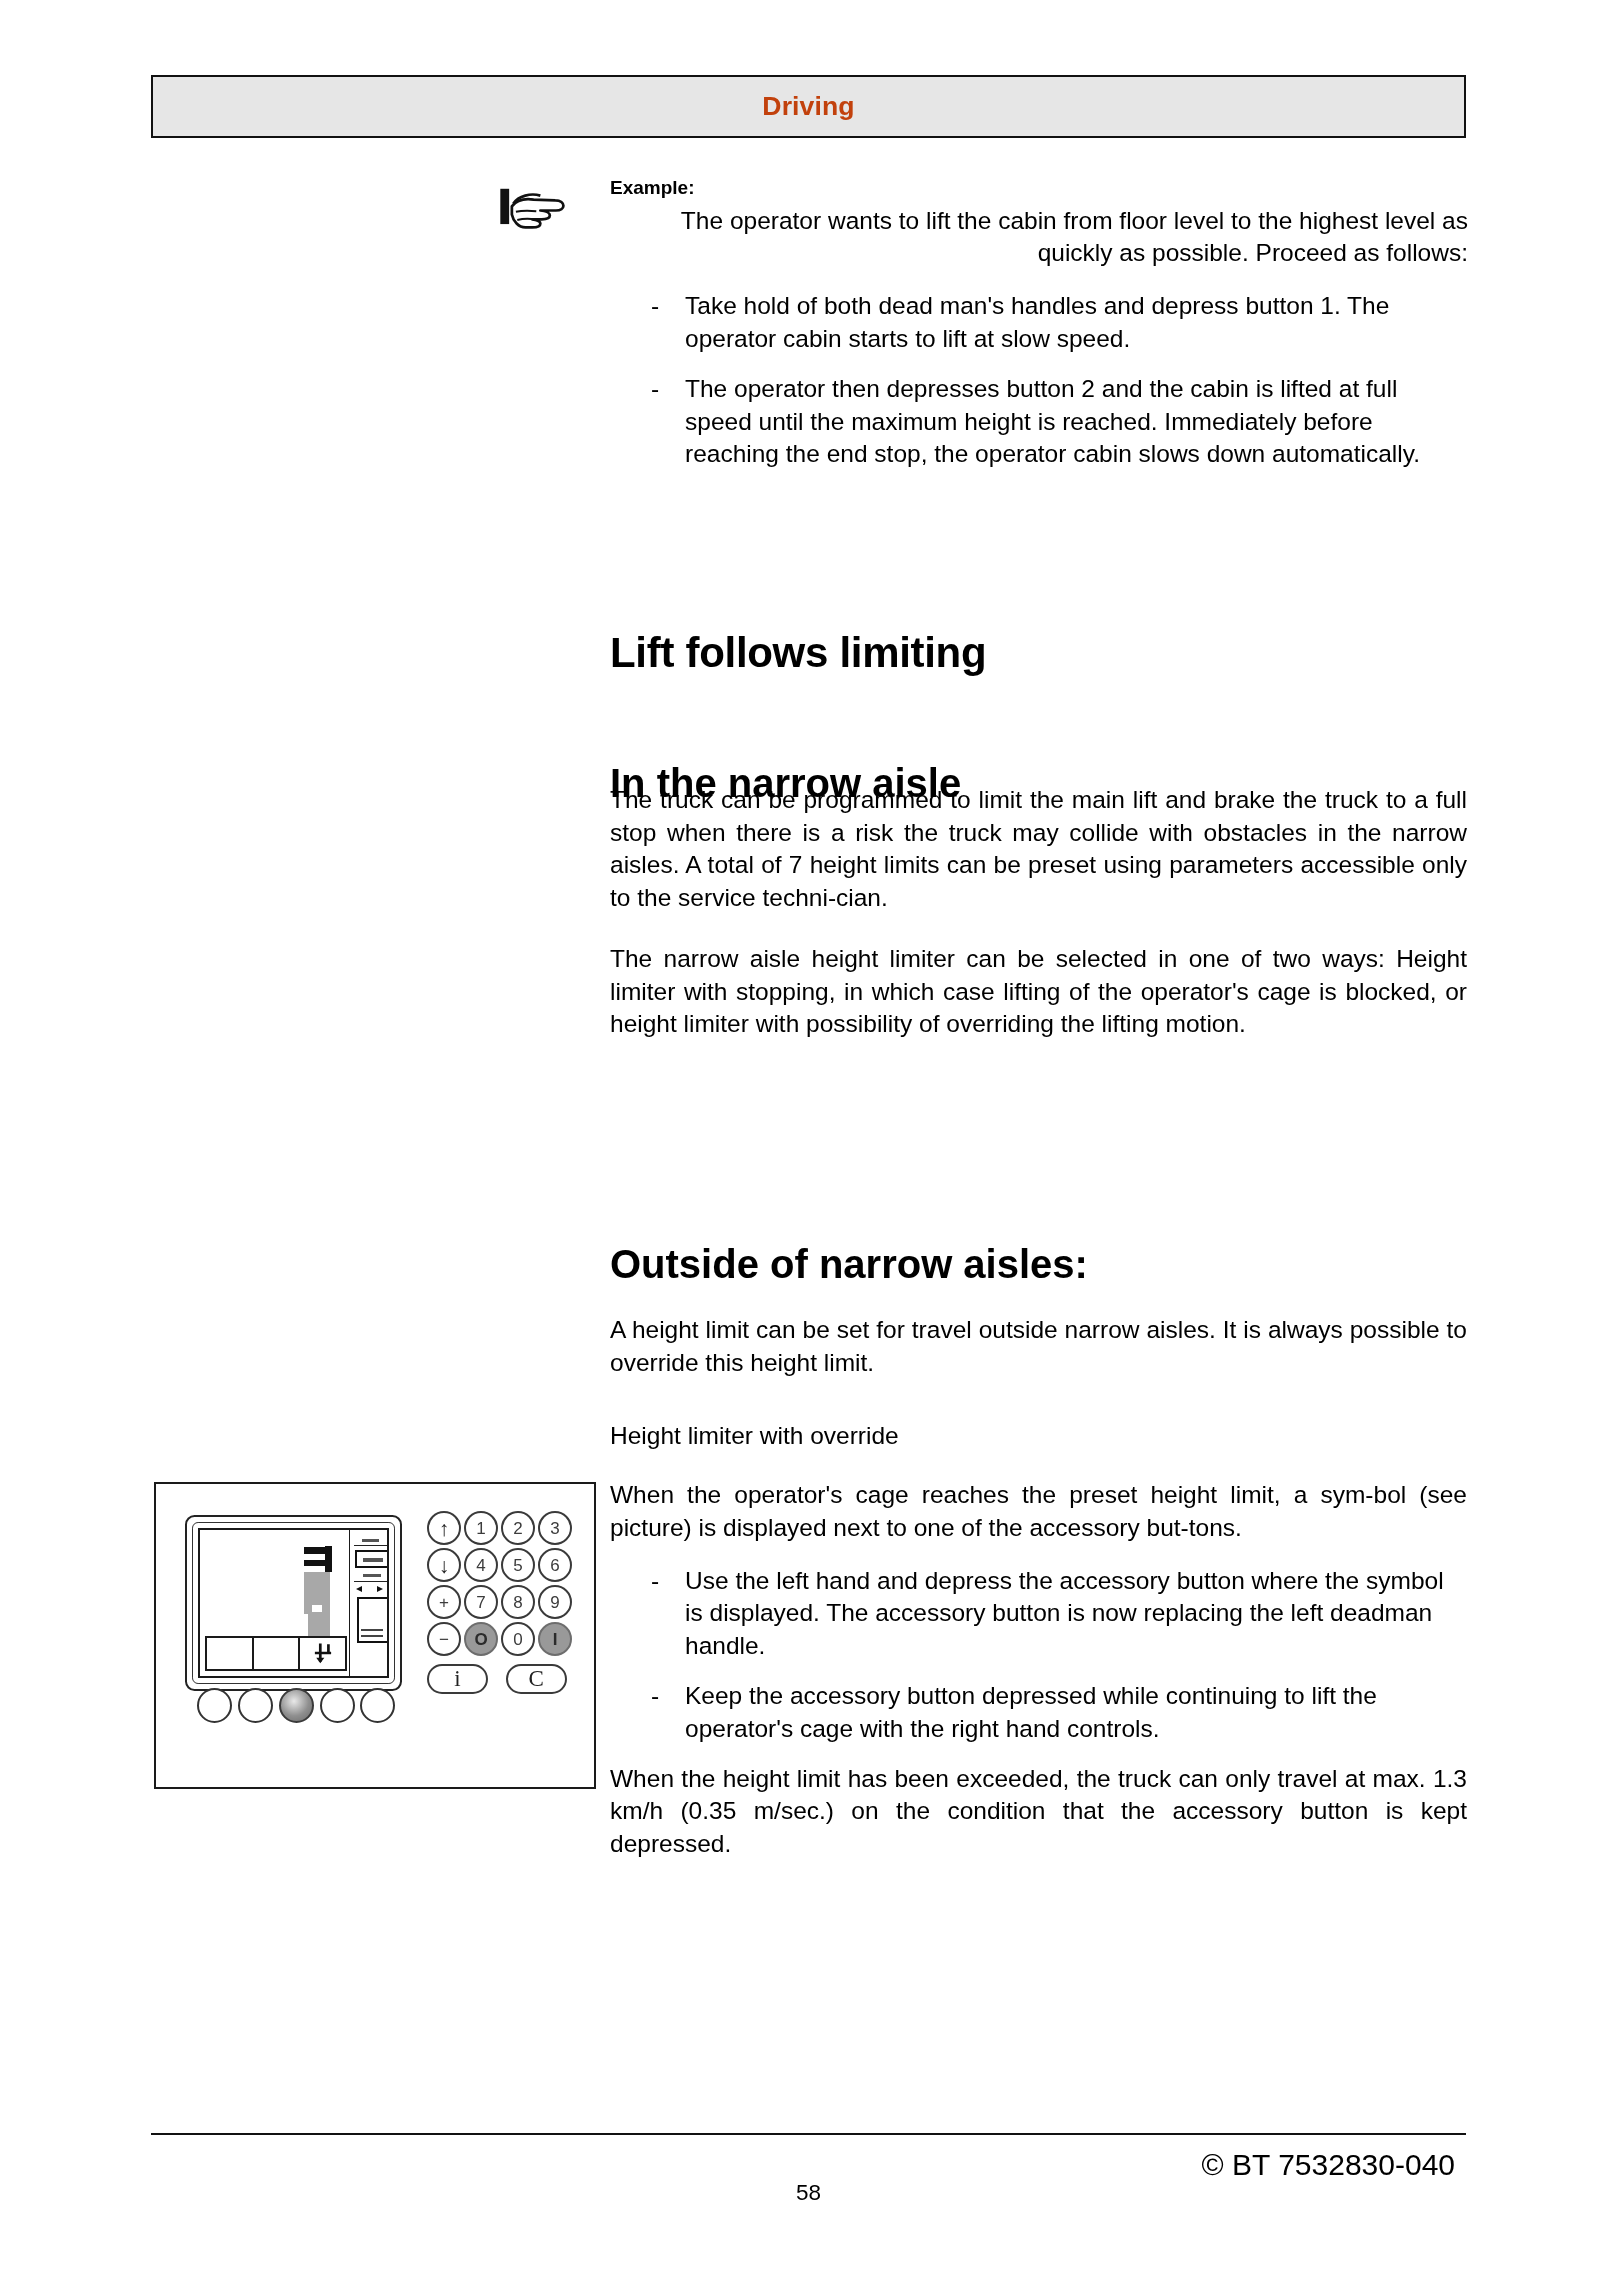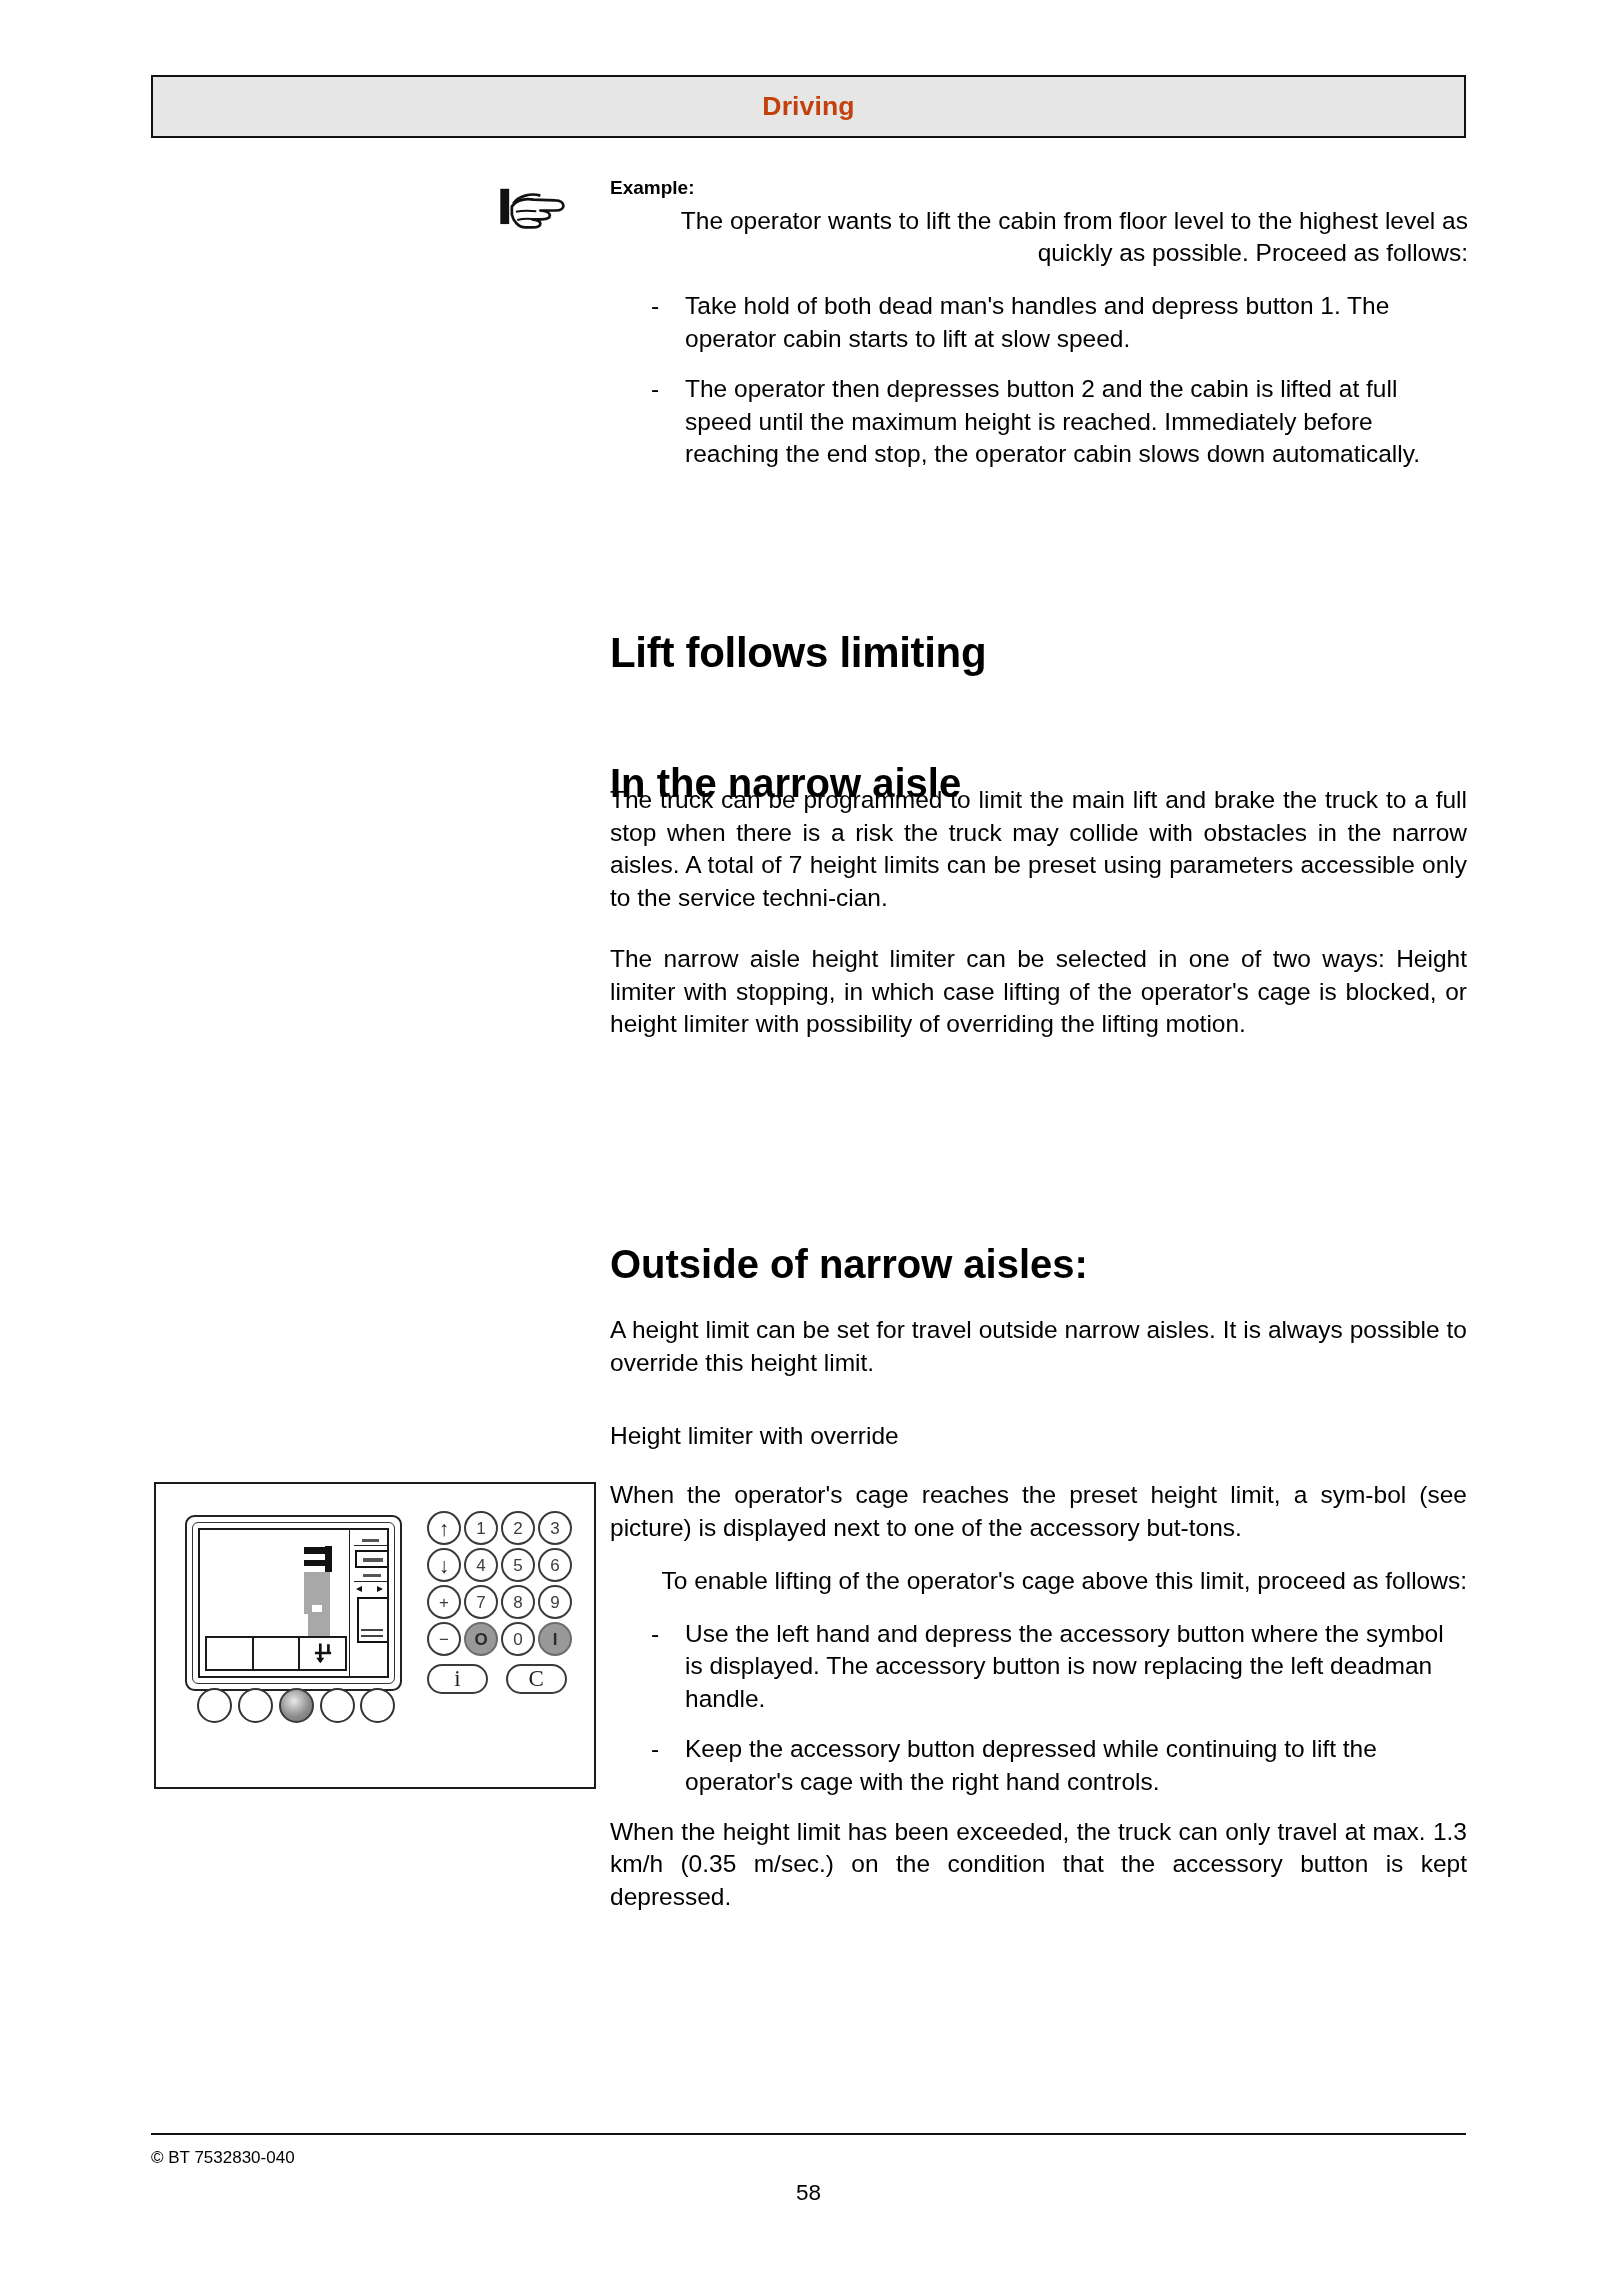--- a/index.html
+++ b/index.html
@@ -393,25 +393,25 @@
   .footer-rule {
     position: absolute;
     left: 151px;
     top: 2133px;
     width: 1315px;
     height: 0;
     border-top: 2.7px solid #111;
   }
   .footer-line1 {
     position: absolute;
-    left: 151px;
+    left: 140px;
     top: 2148px;
     width: 1315px;
-    text-align: left;
-    font-size: 17px;
+    text-align: right;
+    font-size: 30px;
   }
   .footer-line2 {
     position: absolute;
     left: 151px;
     top: 2180px;
     width: 1315px;
     text-align: center;
     font-size: 22.5px;
   }
 </style>
@@ -470,21 +470,20 @@
   </div>
   <div class="blk" style="top:1314px;">
     <p class="para justify">A height limit can be set for travel outside narrow aisles. It is always possible to override this height limit.</p>
   </div>
 
   <div class="blk" style="top:1423px;">
     <h3 class="h-sub3">Height limiter with override</h3>
   </div>
   <div class="blk" style="top:1479px;">
     <p class="para justify">When the operator's cage reaches the preset height limit, a sym-bol (see picture) is displayed next to one of the accessory but-tons.</p>
-    <p class="para" style="margin-top:12.3px;">To enable lifting of the operator's cage above this limit, proceed as follows:</p>
     <ul class="dashlist" style="margin-top:4.1px;">
       <li>
         <span class="dash">-</span>
         <span>Use the left hand and depress the accessory button where the symbol is displayed. The accessory button is now replacing the left deadman handle.</span>
       </li>
       <li>
         <span class="dash">-</span>
         <span>Keep the accessory button depressed while continuing to lift the operator's cage with the right hand controls.</span>
       </li>
     </ul>

